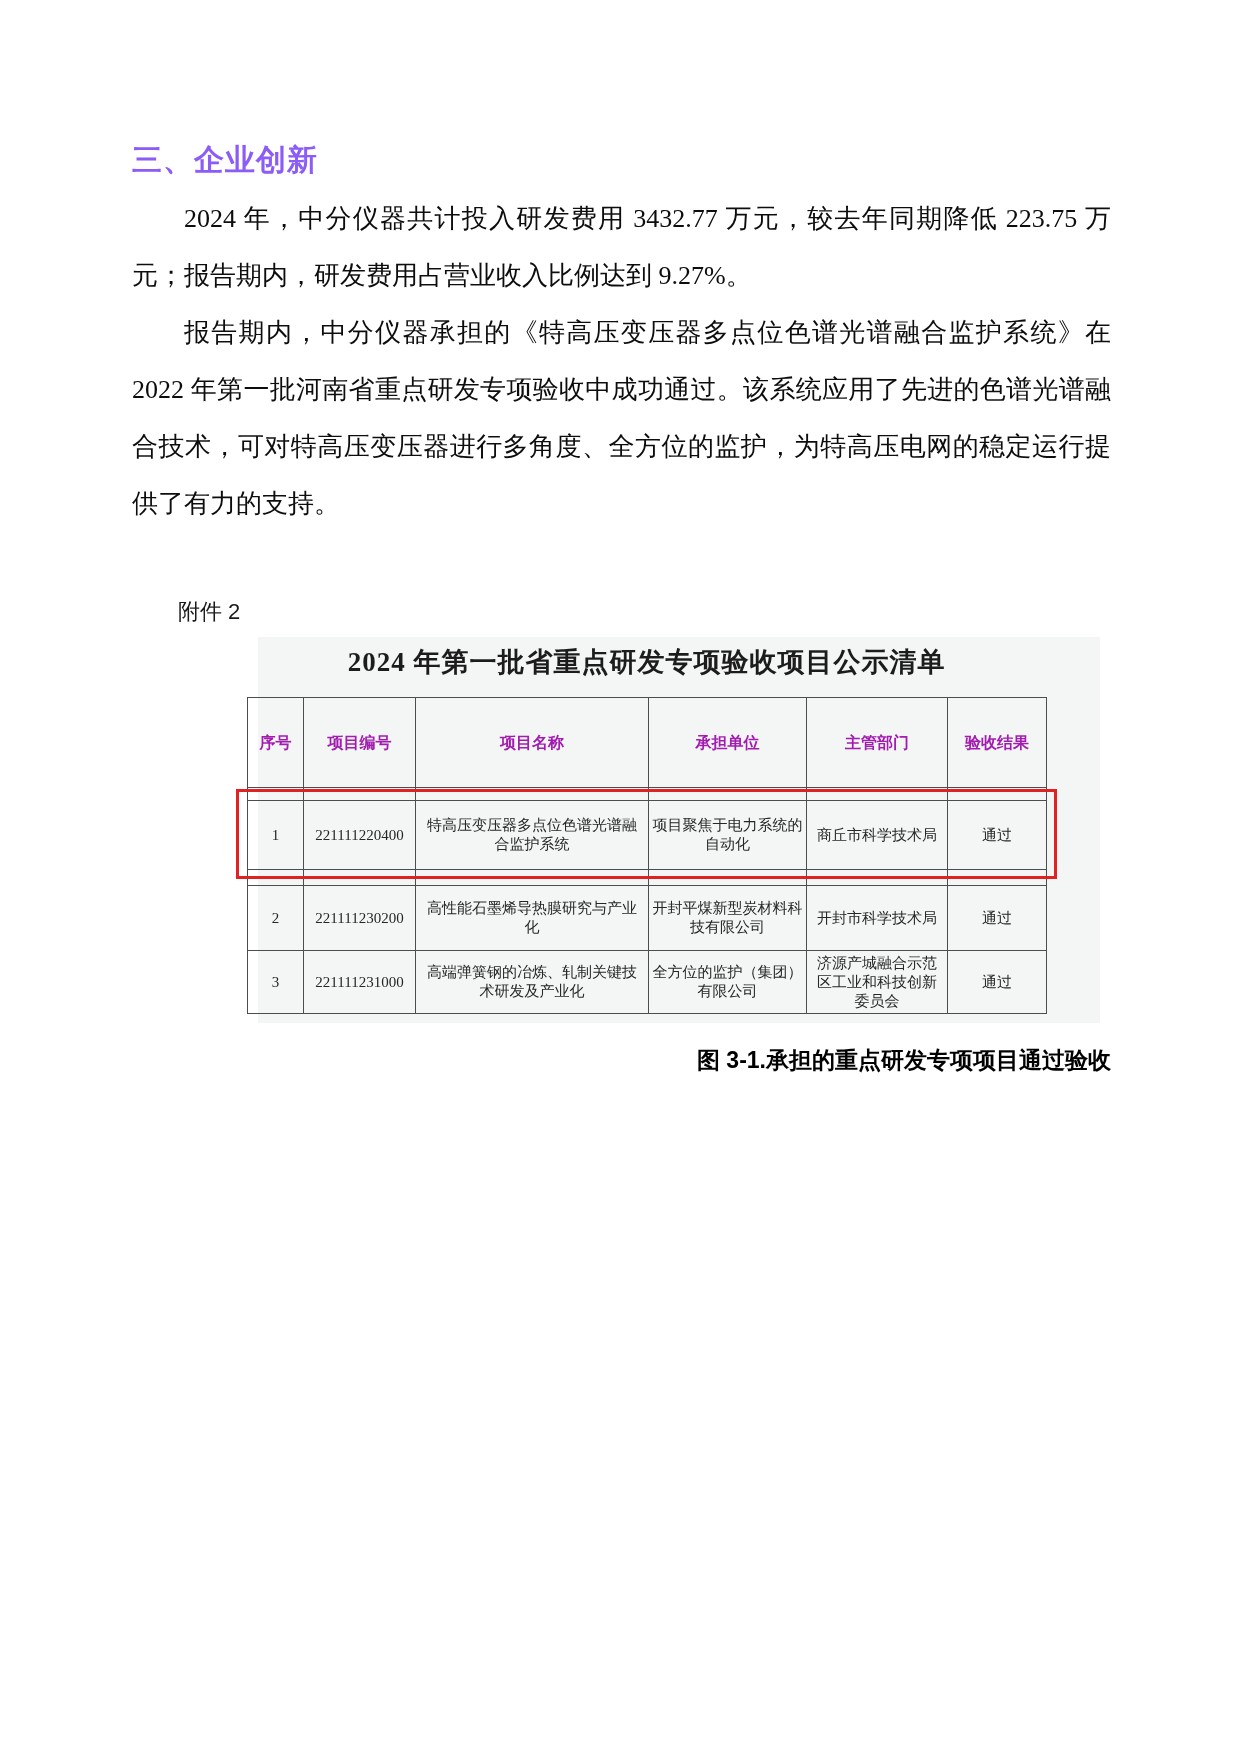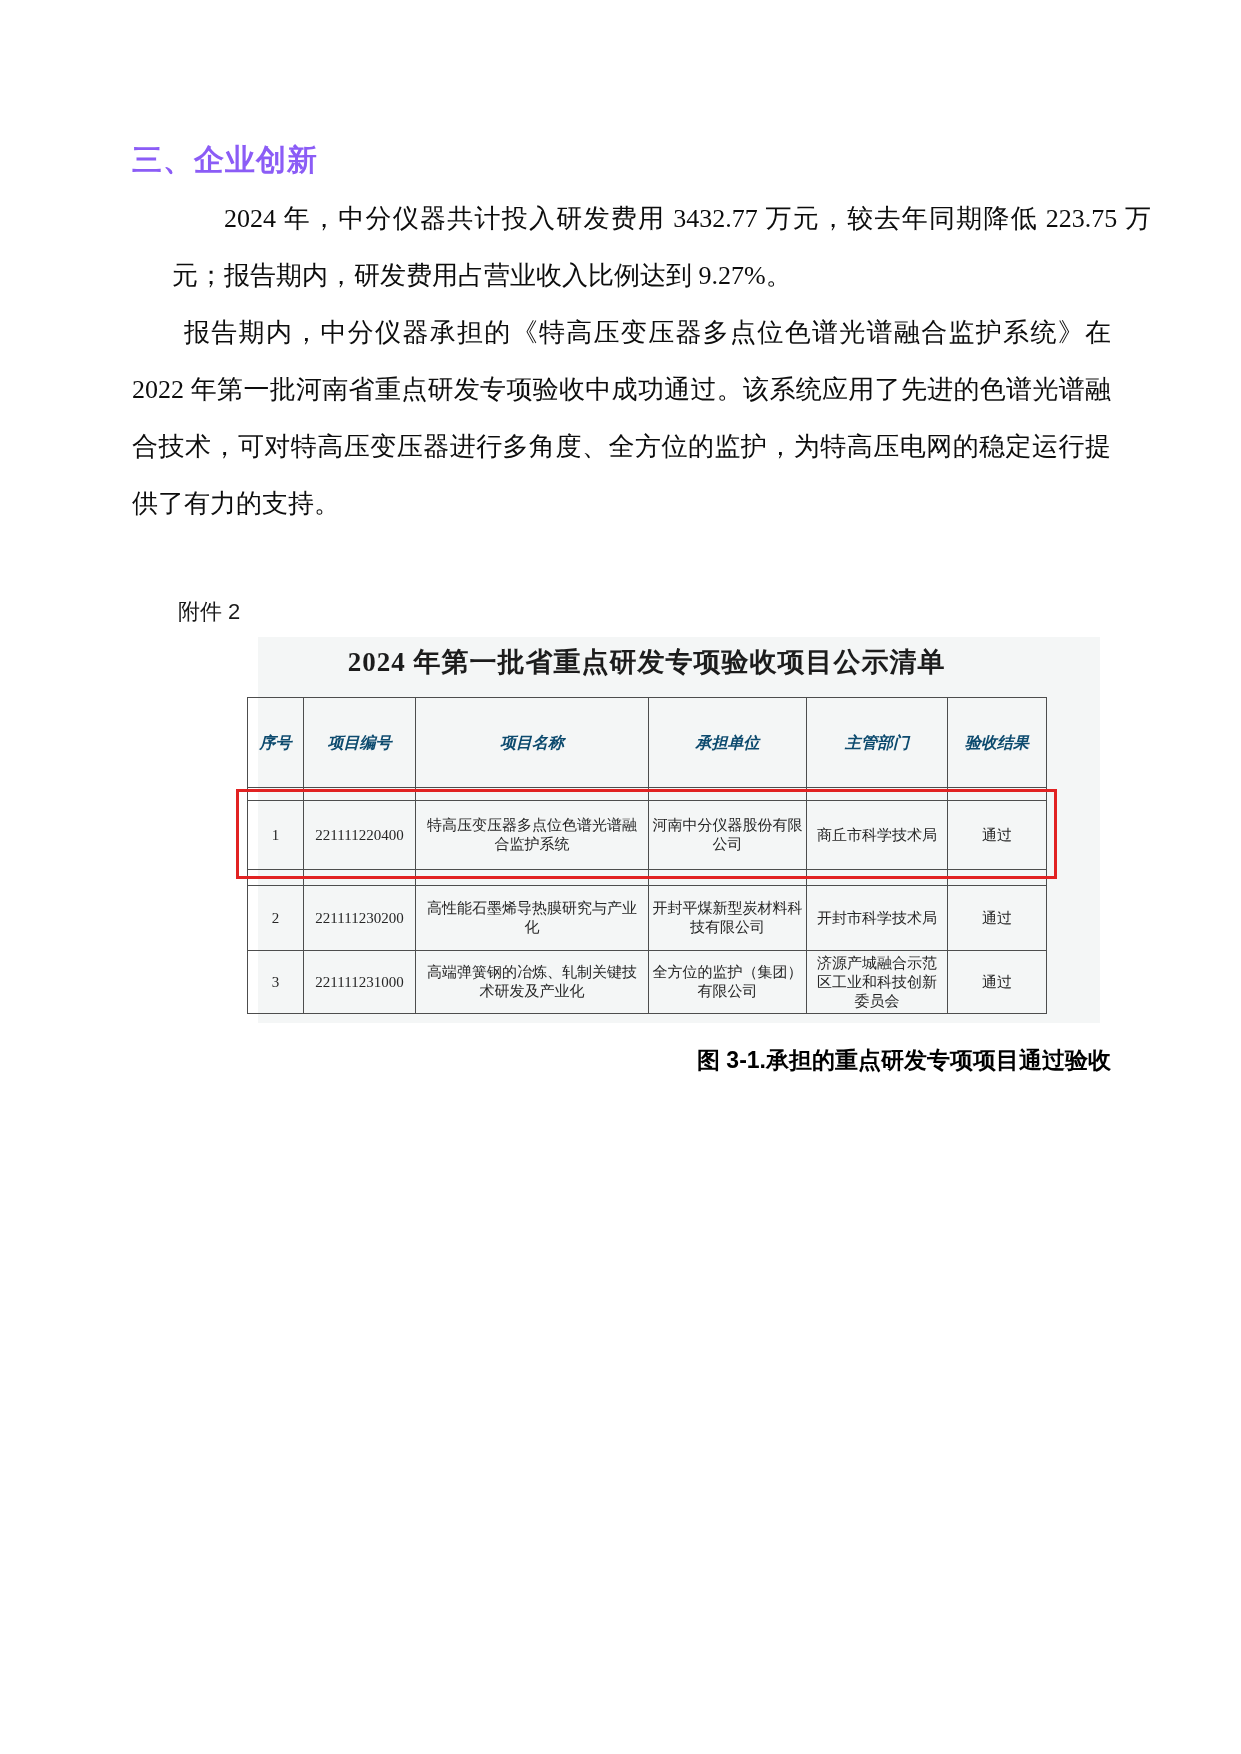--- a/index.html
+++ b/index.html
@@ -27,21 +27,21 @@
   .body-par {
     position: absolute;
     left: 132px;
     width: 979px;
     font-size: 26px;
     line-height: 57px;
     text-align: justify;
     text-indent: 2em;
     color: #0d0d0d;
   }
-  .p1 { top: 190px; margin-left: 40px; }
+  .p1 { top: 190px; }
   .p2 { top: 304px; }
   .p3 { top: 1097px; line-height: 57px; }
   .attach-label {
     position: absolute;
     left: 178px;
     top: 597px;
     font-family: "Liberation Sans", "DejaVu Sans", sans-serif;
     font-size: 22px;
     color: #1a1a1a;
   }
@@ -81,22 +81,21 @@
     font-size: 15px;
     line-height: 19px;
     text-align: center;
     overflow: hidden;
   }
   table.accept thead tr { height: 90px; }
   table.accept th {
     font-family: "Liberation Sans", "DejaVu Sans", sans-serif;
     font-weight: 600;
     font-size: 16px;
-    color: #0c4a6e;
-    font-style: italic;
+    color: #a21caf;
   }
   tr.sp1 { height: 13px; }
   tr.sp2 { height: 16px; }
   tr.r1 { height: 69px; }
   tr.r2 { height: 65px; }
   tr.r3 { height: 63px; }
   td.c-name { text-align: left; padding: 0 8px; }
   td.c-unit { text-align: left; padding: 0 3px; }
   td.c-dept { text-align: left; padding: 0 10px; font-size: 14.5px; }
   .redbox {
@@ -162,21 +161,21 @@
         <td></td>
         <td></td>
         <td></td>
         <td></td>
         <td></td>
       </tr>
       <tr class="r1">
         <td>1</td>
         <td>221111220400</td>
         <td class="c-name">特高压变压器多点位色谱光谱融合监护系统</td>
-        <td class="c-unit">河南中分仪器股份有限公司</td>
+        <td class="c-unit">项目聚焦于电力系统的自动化</td>
         <td class="c-dept">商丘市科学技术局</td>
         <td>通过</td>
       </tr>
       <tr class="sp2">
         <td></td>
         <td></td>
         <td></td>
         <td></td>
         <td></td>
         <td></td>

